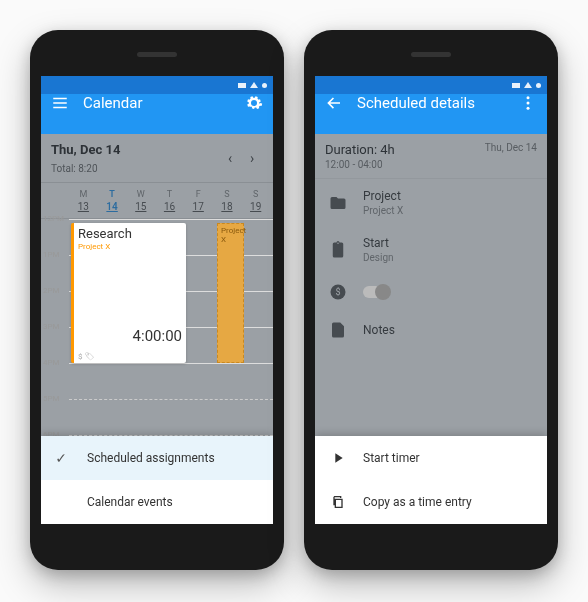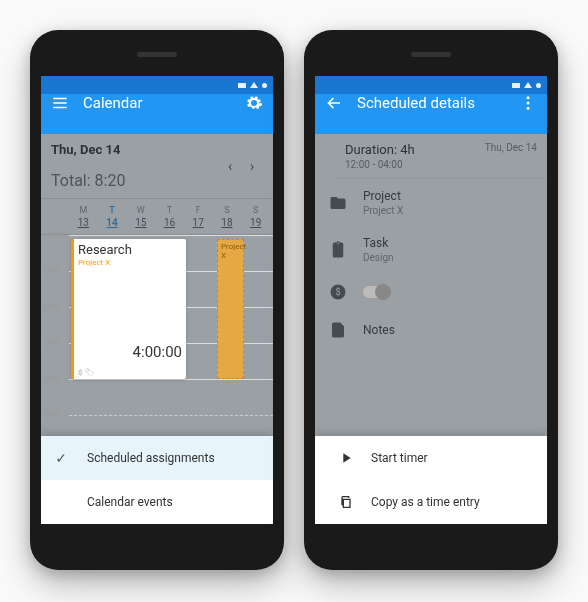--- a/index.html
+++ b/index.html
@@ -34,21 +34,21 @@
   }
   .appbar .title { flex: 1; font-size: 15px; font-weight: 400; }
   .appbar .iconbtn { width: 18px; height: 18px; display:flex; align-items:center; justify-content:center; fill:#fff; color:#fff;}
   .content { position: relative; height: calc(100% - 58px); }
   .date-header {
     padding: 8px 10px; display: flex; align-items: center;
     border-bottom: 1px solid #ddd;
   }
   .date-header .left { flex:1; }
   .date-header .date { font-size: 13px; font-weight: 700; color:#222; }
-  .date-header .total { font-size: 16px; color:#666; margin-top:14px;}
+  .date-header .total { font-size: 10px; color:#666; margin-top:6px;}
   .date-header .navbtn { width:22px;text-align:center;font-size:14px;color:#444; }
   .week-row { display:flex; padding: 6px 3px 6px 28px; border-bottom:1px solid #ddd; }
   .day { flex:1; text-align:center; }
   .day .dow { font-size:9px; color:#888; }
   .day .num { font-size:10px; color:#555; margin-top:2px;text-decoration:underline;}
   .day.active .dow, .day.active .num { color:#2196f3; font-weight:600; }
   .grid { position:relative; height: 250px; }
   .hourrow { position:absolute; left:0; right:0; height:36px; }
   .hourlabel { position:absolute; left:2px; top:-5px; font-size:8px; color:#999; width:24px;}
   .hourline { position:absolute; left:28px; right:0; top:0; border-top:1px dashed #ccc; }
@@ -73,40 +73,40 @@
     position:absolute; left:0; right:0; bottom:0; background:#fff;
     box-shadow: 0 -2px 8px rgba(0,0,0,.2);
   }
   .sheet-item {
     display:flex; align-items:center; height:44px; padding:0 12px;
     font-size:12px; color:#333; gap:18px;
   }
   .sheet-item.selected { background:#e8f4fb; }
   .sheet-item .chk { width:16px; text-align:center; font-size:14px; color:#555;}
   
-  .detail-header { padding:8px 10px; display:flex; border-bottom:1px solid #eee;margin-left:20px;}
+  .detail-header { padding:8px 10px; display:flex; border-bottom:1px solid #eee;}
   .detail-header .lh { flex:1; }
   .detail-header .dur { font-size:13px; color:#222; }
   .detail-header .rng { font-size:10px; color:#777; margin-top:2px;}
   .detail-header .rh { font-size:10px; color:#777; }
   .row {
     display:flex; align-items:center; padding:10px 14px; gap:16px; font-size:12px;
   }
   .row .ic { width:18px; height:18px; display:flex; align-items:center; justify-content:center; fill:#555; color:#555;}
   .row .txt { flex:1; }
   .row .lbl { font-size:12px; color:#333; }
   .row .sub { font-size:10px; color:#888; margin-top:2px;}
   .row .switch {
     width:26px; height:12px; background:#bbb; border-radius:6px; position:relative;
   }
   .row .switch::after {
     content:""; position:absolute; right:-2px; top:-2px; width:16px; height:16px;
     background:#888; border-radius:50%;
   }
-  .sheet2 { position:absolute; left:0; right:0; bottom:0; background:#fff; box-shadow:0 -2px 8px rgba(0,0,0,.2);padding-left:8px;}
+  .sheet2 { position:absolute; left:0; right:0; bottom:0; background:#fff; box-shadow:0 -2px 8px rgba(0,0,0,.2);}
   .sheet2 .row { height:44px; padding:0 14px; }
 </style>
 </head>
 <body>
 
 <div class="phones">
 
   <div class="phone">
     <div class="speaker"></div>
     <div class="screen">
@@ -271,21 +271,21 @@
           </div>
         </div>
 
         <div class="row">
           <div class="ic">
             <svg viewBox="0 0 24 24" width="18" height="18">
                 <path fill="#555" d="M17 2h-3a2 2 0 00-4 0H7a2 2 0 00-2 2v16a2 2 0 002 2h10a2 2 0 002-2V4a2 2 0 00-2-2zm-5 0a1 1 0 110 2 1 1 0 010-2z"></path>
               </svg>
           </div>
           <div class="txt">
-            <div class="lbl">Task</div>
+            <div class="lbl">Start</div>
             <div class="sub">Design</div>
           </div>
         </div>
 
         <div class="row">
           <div class="ic">
             <svg viewBox="0 0 24 24" width="18" height="18">
                 <circle cx="12" cy="12" r="10" fill="#555"></circle>
                 <text x="12" y="16" text-anchor="middle" font-size="12" fill="#fff">$</text>
               </svg>

